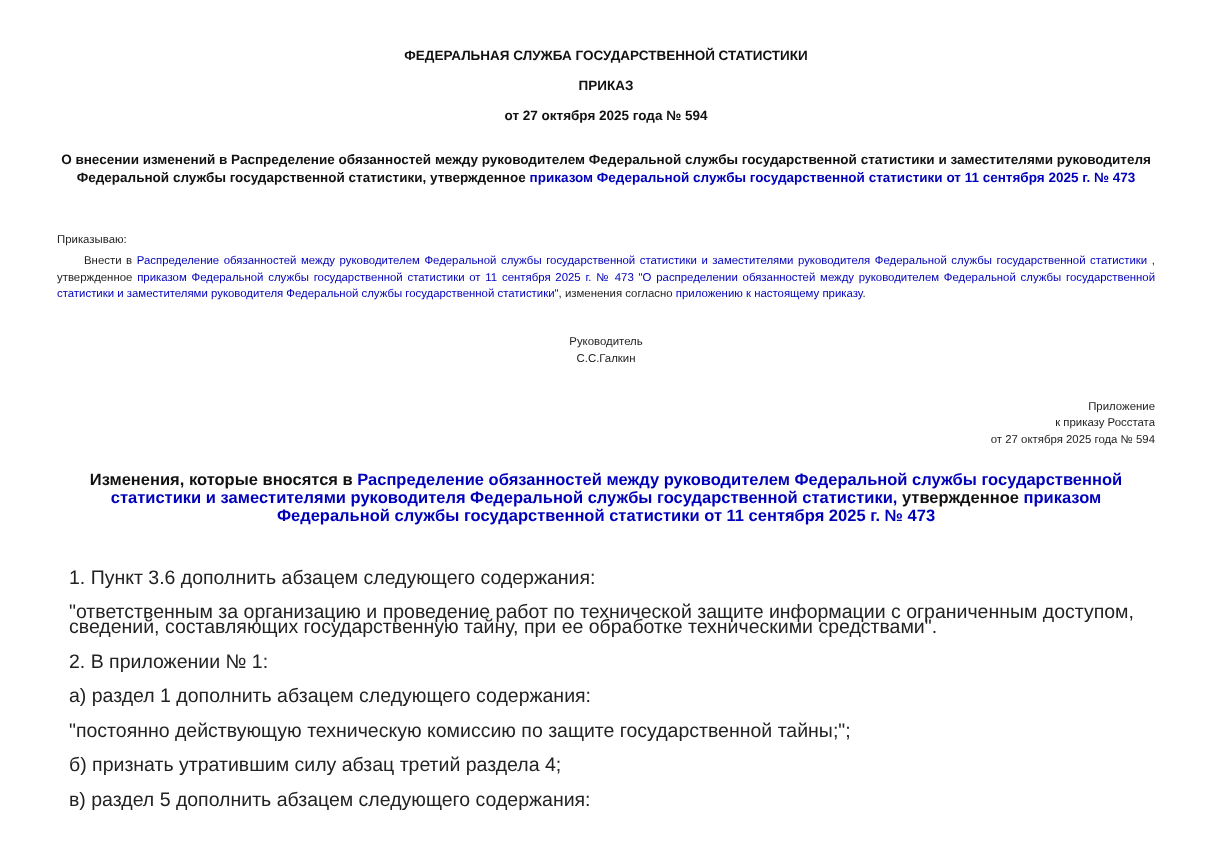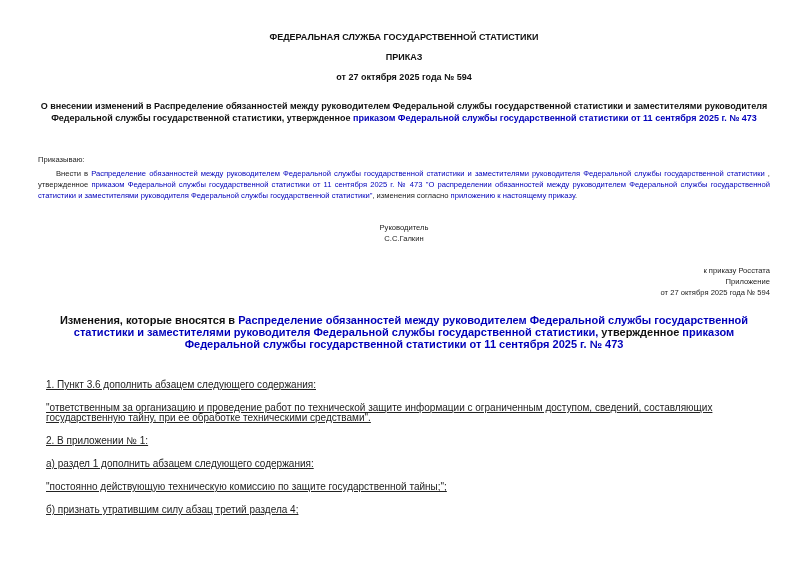--- a/index.html
+++ b/index.html
@@ -29,21 +29,21 @@
   .sig { margin-top: 21px; text-align: center; font-size: 7.6px; line-height: 11px; color: #222; }
 
   .annex-label { margin-top: 21px; text-align: right; font-size: 7.6px; line-height: 11px; color: #222; }
 
   .annex-title {
     margin: 16px 0 0 0; text-align: center; font-weight: bold;
     font-size: 11px; line-height: 12px; color: #111;
   }
 
   .body-items { margin-top: 30px; padding-left: 8px; }
-  .body-items p { margin: 0 0 13px 0; font-size: 10px; line-height: 10px; color: #222; text-decoration: underline; }
+  .body-items p { margin: 0 0 13px 0; font-size: 13px; line-height: 10px; color: #222; }
 
   .lnk { color: #0000bb; }
   .title .lnk, .annex-title .lnk { color: #0000bb; }
 </style>
 </head>
 <body>
 
 <div class="page">
 
   <div class="doc-header">
@@ -57,29 +57,30 @@
   <p class="lead">Приказываю:</p>
 
   <p class="para"><span class="seg">Внести в </span><span class="lnk">Распределение обязанностей между руководителем Федеральной службы государственной статистики и заместителями руководителя Федеральной службы государственной статистики</span><span class="seg"> , утвержденное </span><span class="lnk">приказом Федеральной службы государственной статистики от 11 сентября 2025 г. № 473 "О распределении обязанностей между руководителем Федеральной службы государственной статистики и заместителями руководителя Федеральной службы государственной статистики"</span><span class="seg">, изменения согласно </span><span class="lnk">приложению к настоящему приказу</span><span class="seg">.</span></p>
 
   <div class="sig">
     <div>Руководитель</div>
     <div>С.С.Галкин</div>
   </div>
 
   <div class="annex-label">
+    <div>Приложение</div>
     <div>к приказу Росстата</div>
-    <div>Приложение</div>
     <div>от 27 октября 2025 года № 594</div>
   </div>
 
   <h2 class="annex-title"><span class="seg">Изменения, которые вносятся в </span><span class="lnk">Распределение обязанностей между руководителем Федеральной службы государственной статистики и заместителями руководителя Федеральной службы государственной статистики,</span><span class="seg"> утвержденное </span><span class="lnk">приказом Федеральной службы государственной статистики от 11 сентября 2025 г. № 473</span></h2>
 
   <div class="body-items">
     <p>1. Пункт 3.6 дополнить абзацем следующего содержания:</p>
     <p>"ответственным за организацию и проведение работ по технической защите информации с ограниченным доступом, сведений, составляющих государственную тайну, при ее обработке техническими средствами".</p>
     <p>2. В приложении № 1:</p>
     <p>а) раздел 1 дополнить абзацем следующего содержания:</p>
     <p>"постоянно действующую техническую комиссию по защите государственной тайны;";</p>
     <p>б) признать утратившим силу абзац третий раздела 4;</p>
+    <p>в) раздел 5 дополнить абзацем следующего содержания:</p>
   </div>
 
 </div>
 
 </body></html>

